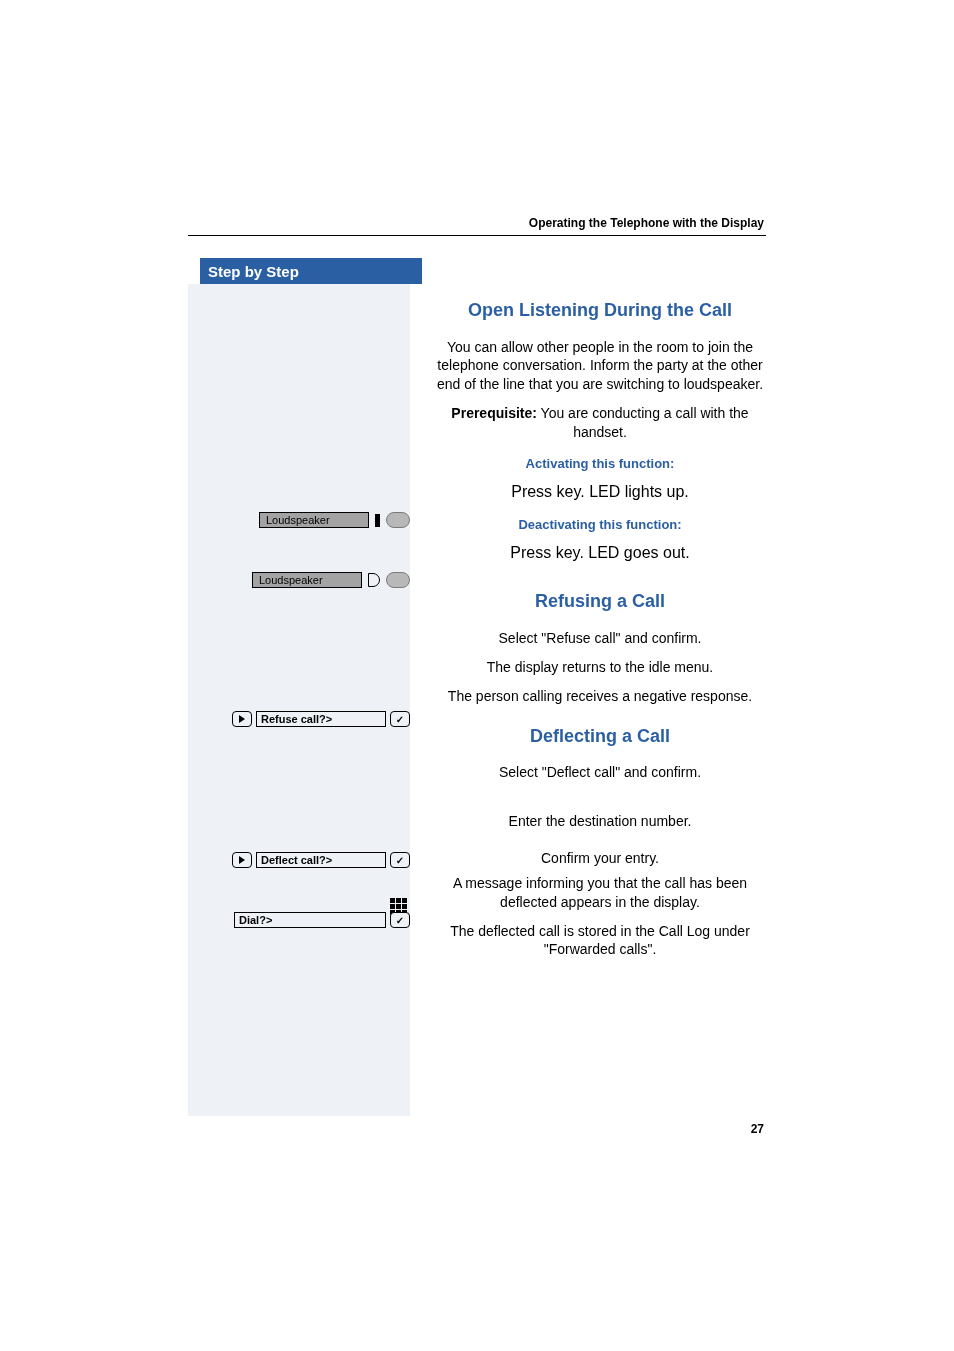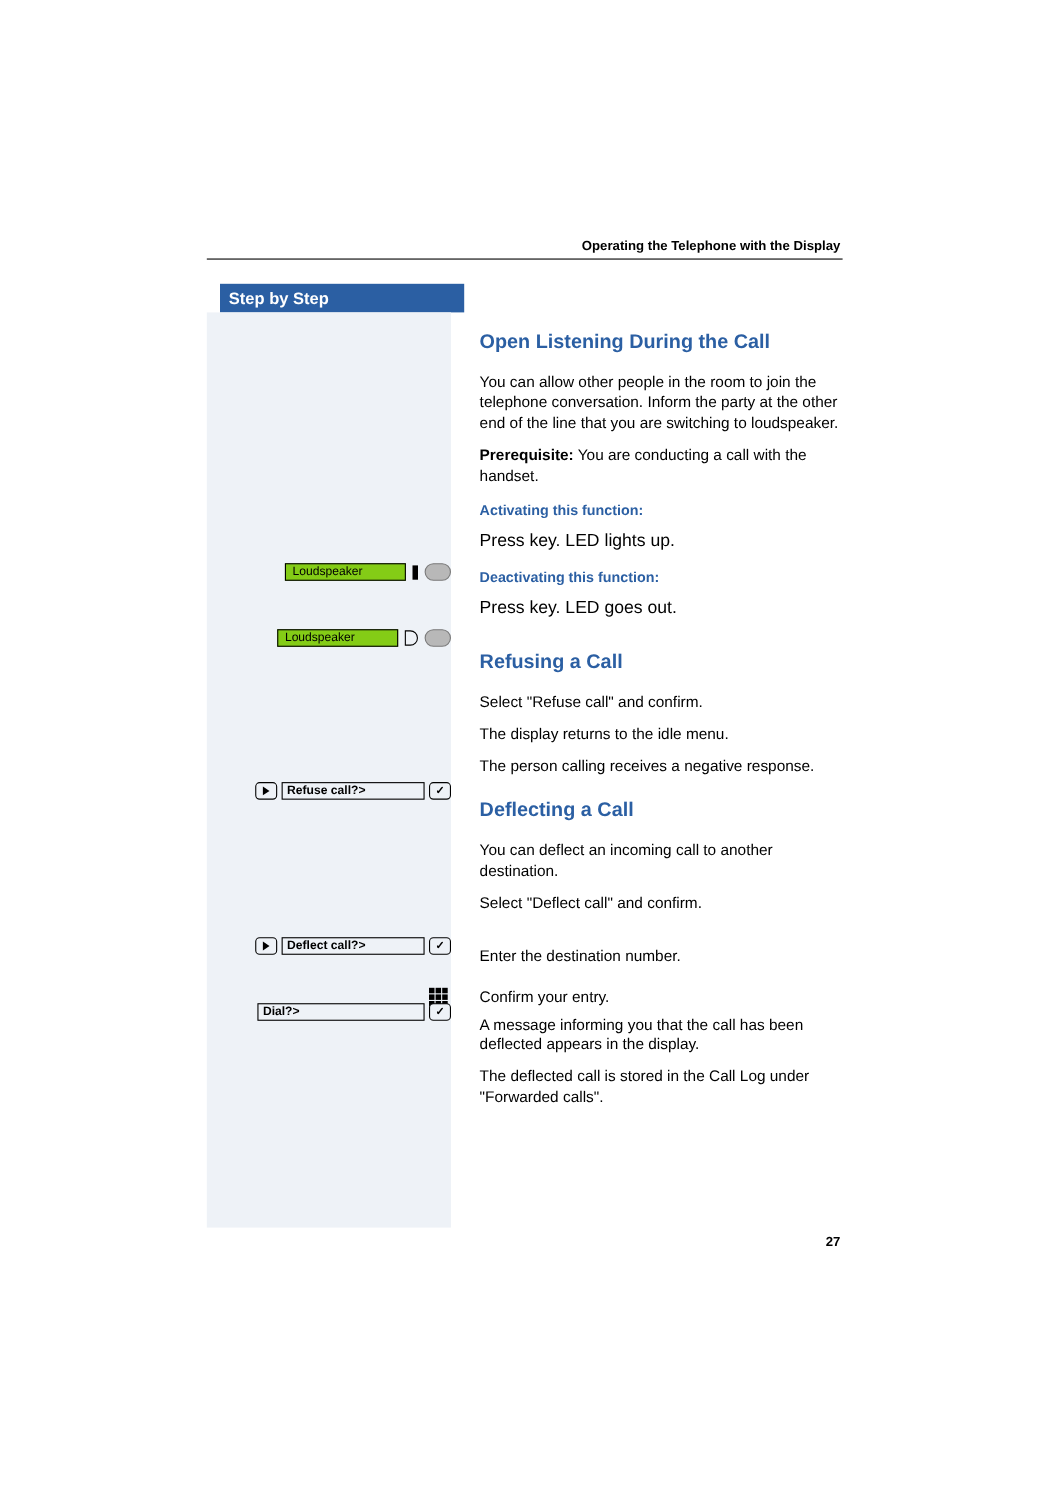--- a/index.html
+++ b/index.html
@@ -50,20 +50,21 @@
     top: 284px;
     width: 222px;
     height: 832px;
     background: #eef2f7;
   }
   .content {
     position: absolute;
     left: 436px;
     top: 300px;
     width: 328px;
+    text-align: center;
   }
   .h2 {
     color: #2b5fa3;
     font-size: 18px;
     font-weight: bold;
     margin: 0 0 16px 0;
     line-height: 1.2;
   }
   .h2.mt {
     margin-top: 28px;
@@ -100,21 +101,21 @@
     display: flex;
     align-items: center;
     gap: 6px;
   }
   .key-box {
     border: 1px solid #000;
     font-size: 11px;
     padding: 1px 6px 1px 6px;
     min-width: 110px;
     box-sizing: border-box;
-    background: #84cc16;
+    background: #a3a3a3;
   }
   .led-dot {
     width: 5px;
     height: 13px;
     background: #000;
   }
   .led-outline {
     width: 12px;
     height: 14px;
     border: 1px solid #000;
@@ -281,21 +282,20 @@
 
     <div class="sub-h">Deactivating this function:</div>
     <p class="step-line" style="margin-bottom:24px;">Press key. LED goes out.</p>
 
     <div class="h2 mt">Refusing a Call</div>
     <p class="body-text">Select "Refuse call" and confirm.</p>
     <p class="body-text">The display returns to the idle menu.</p>
     <p class="body-text" style="margin-bottom:20px;">The person calling receives a negative response.</p>
 
     <div class="h2" style="margin-top:18px;">Deflecting a Call</div>
-    <p class="body-text">You can deflect an incoming call to another destination.</p>
     <p class="body-text" style="margin-bottom:30px;">Select "Deflect call" and confirm.</p>
     <p class="body-text" style="margin-bottom:18px;">Enter the destination number.</p>
     <p class="body-text small-gap">Confirm your entry.</p>
     <p class="body-text">A message informing you that the call has been deflected appears in the display.</p>
     <p class="body-text">The deflected call is stored in the Call Log under "Forwarded calls".</p>
 
   </div>
 
   <div class="page-num">27</div>
 </div>

